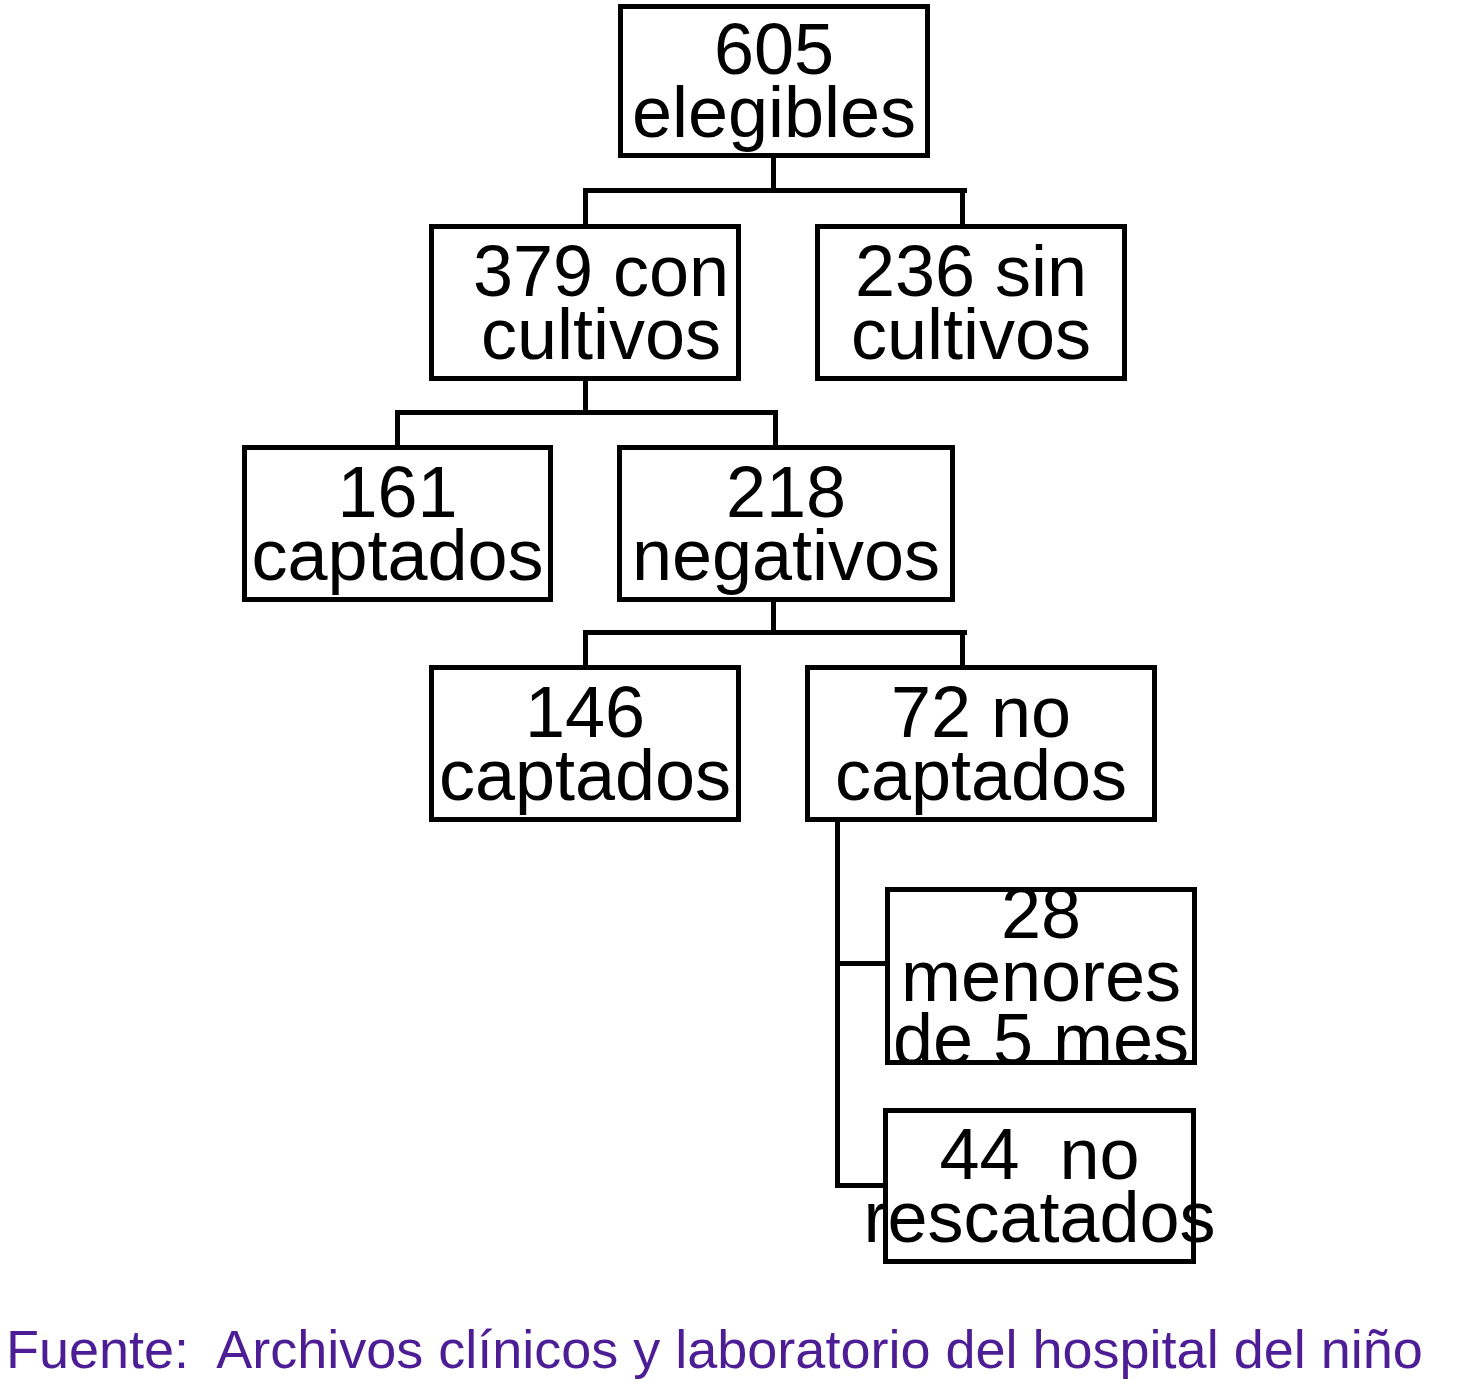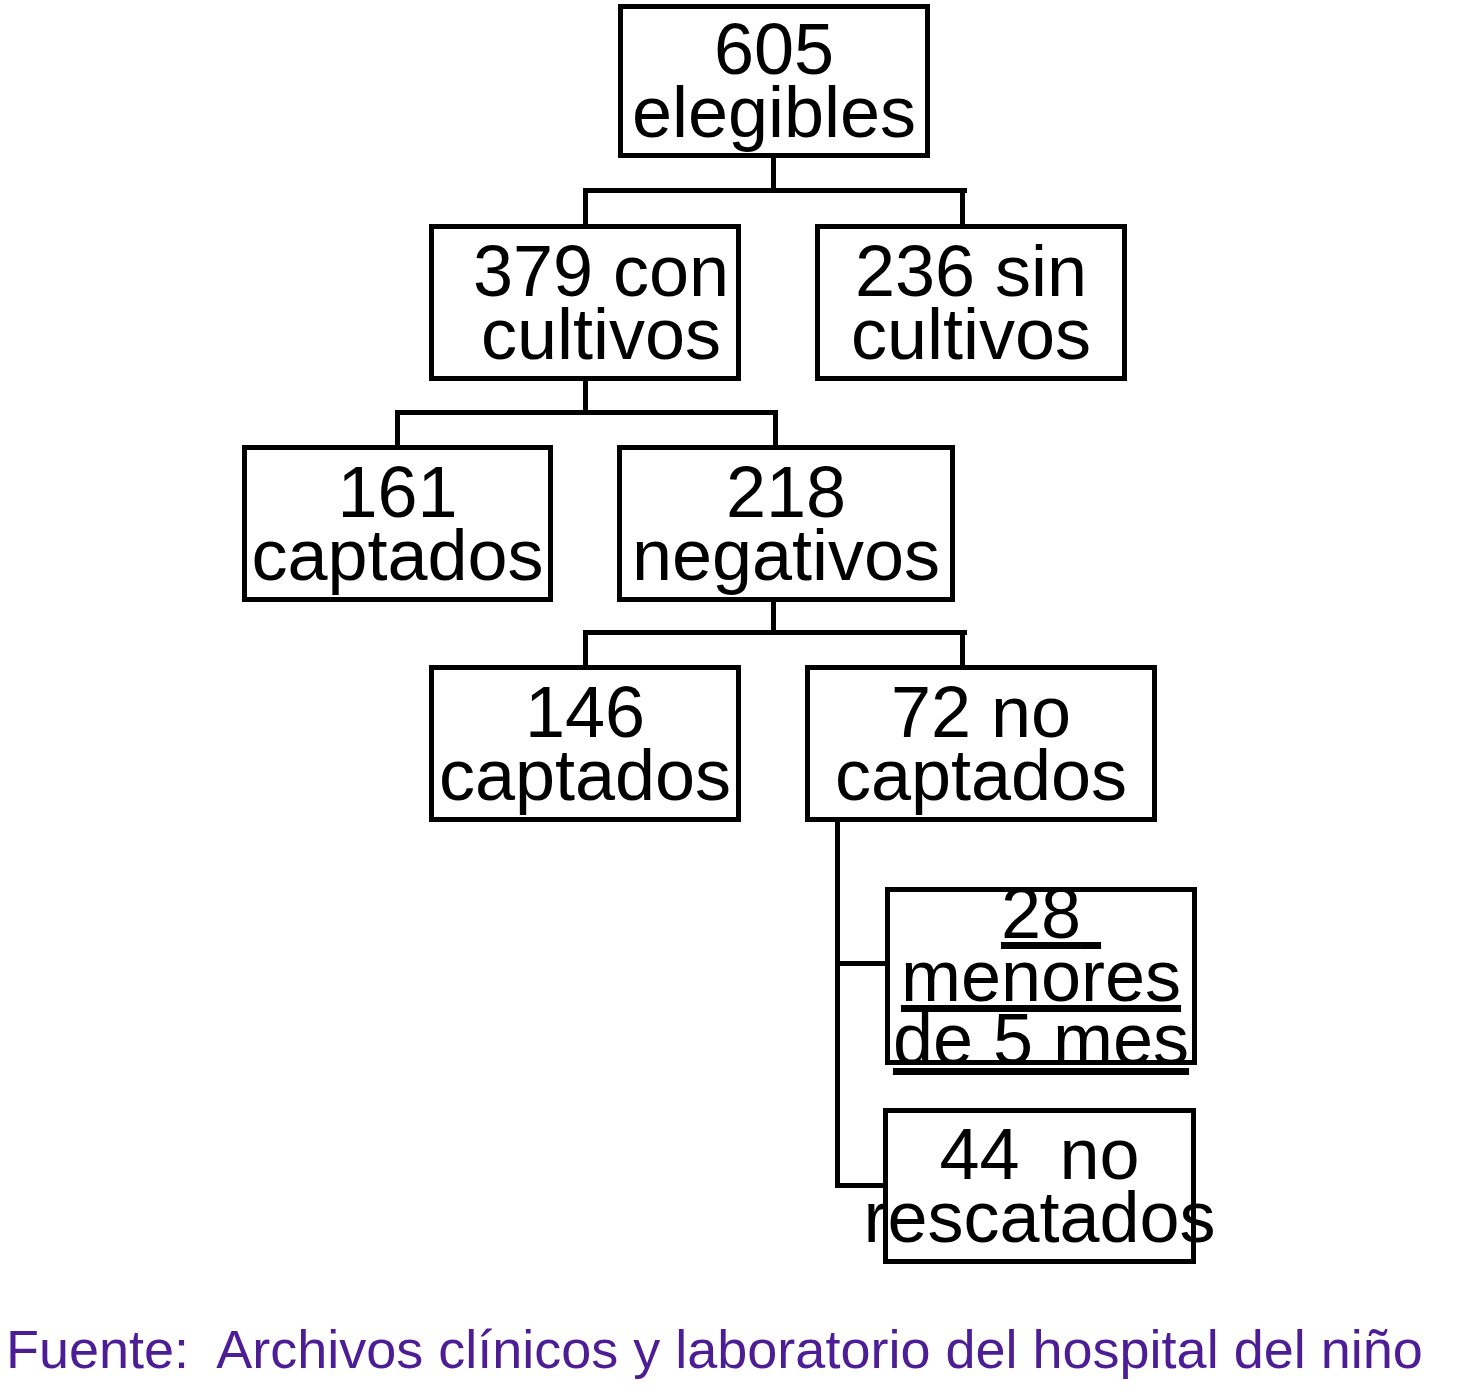--- a/index.html
+++ b/index.html
@@ -49,21 +49,21 @@
   }
 
   
   #node-elegibles     { left: 618px; top: 4px;    width: 312px; height: 154px; }
   #node-con-cultivos  { left: 429px; top: 224px;  width: 312px; height: 157px; padding-left: 32px; }
   #node-sin-cultivos  { left: 806px; top: 224px;  width: 312px; height: 157px; margin-left: 9px; }
   #node-negativos     { left: 242px; top: 445px;  width: 311px; height: 157px; }
   #node-positivos     { left: 617px; top: 445px;  width: 338px; height: 157px; }
   #node-captados      { left: 429px; top: 665px;  width: 312px; height: 157px; }
   #node-no-captados   { left: 805px; top: 665px;  width: 352px; height: 157px; }
-  #node-menores       { left: 885px; top: 887px;  width: 312px; height: 178px; text-decoration: underline; }
+  #node-menores       { left: 885px; top: 887px;  width: 312px; height: 178px; }
   #node-rescatados    { left: 883px; top: 1108px; width: 313px; height: 156px; }
 
   
   #edge-l1-stem    { left: 771px; top: 158px;  width: 5px;   height: 35px; }
   #edge-l1-bar     { left: 583px; top: 188px;  width: 384px; height: 5px;  }
   #edge-l1-dropL   { left: 583px; top: 193px;  width: 5px;   height: 31px; }
   #edge-l1-dropR   { left: 960px; top: 193px;  width: 5px;   height: 31px; }
 
   #edge-l2-stem    { left: 583px; top: 378px;  width: 5px;   height: 37px; }
   #edge-l2-bar     { left: 395px; top: 410px;  width: 383px; height: 5px;  }

